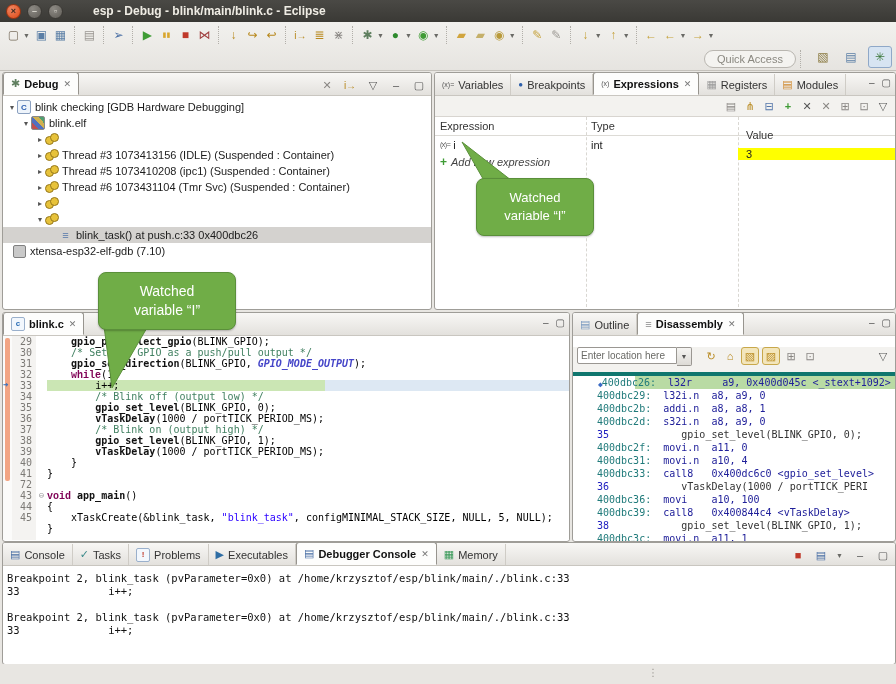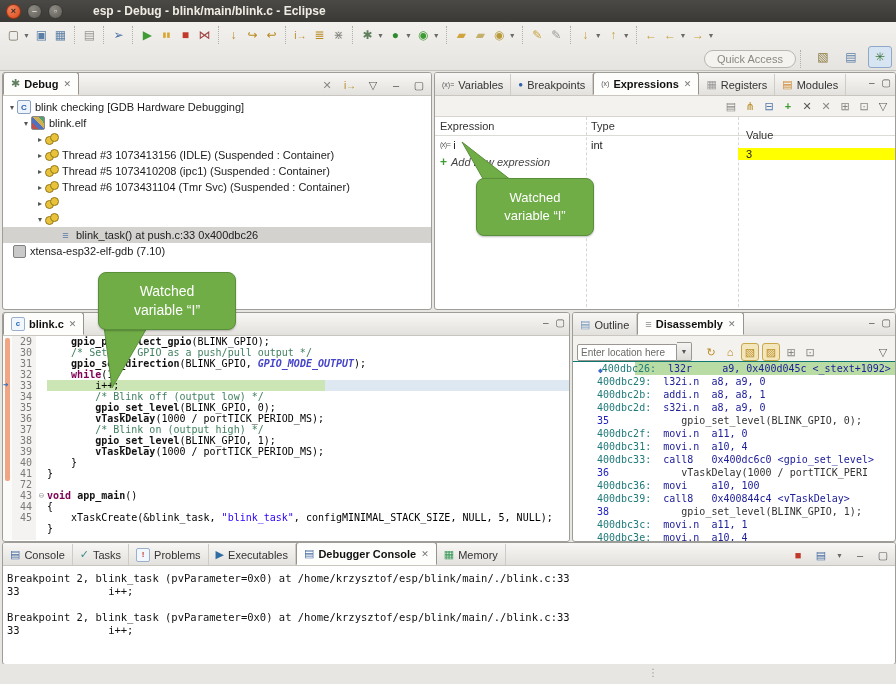--- a/index.html
+++ b/index.html
@@ -90,28 +90,28 @@
   #gutter{position:absolute;left:9px;top:0;bottom:0;width:24px;background:#f4f3f1;
     border-right:1px solid #d9d7d2;color:#7c7a76;text-align:right;}
   #foldcol{position:absolute;left:33px;top:0;bottom:0;width:11px;background:#fff;color:#9a9a9a;}
   #codearea{position:absolute;left:44px;top:0;right:0;bottom:0;background:#fff;white-space:pre;}
   .cl{height:11px;position:relative;}
   .cl .bg-green{position:absolute;left:0;top:0;height:11px;width:278px;background:#cbe6b4;}
   .cl .bg-blue{position:absolute;left:278px;top:0;height:11px;right:0;background:#dde8f3;}
   .cl .ct{position:relative;}
   .gl{height:11px;padding-right:4px;}
   .fl{height:11px;text-align:center;font-size:9px;line-height:10px;}
-  .tk-k{color:#7f0055;font-weight:bold;}
+  .tk-k{color:#7f0055;font-weight:bold;font-family:Liberation Mono, monospace;}
   .tk-c{color:#3f7f5f;}
   .tk-fn{font-weight:bold;color:#111;}
   .tk-s{color:#2a00ff;}
   .tk-m{color:#4545c8;font-style:italic;font-weight:bold;}
   
-  #disasm-toolbar{height:25px;background:#f3f2ef;border-bottom:1px solid #0f766e;
-    display:flex;align-items:flex-end;padding:0 4px;}
+  #disasm-toolbar{height:25px;background:#f3f2ef;border-bottom:4px solid #0f766e;
+    display:flex;align-items:flex-start;padding:0 4px;margin-top:11px;}
   #loc-input{width:92px;height:15px;font-size:10px;border:1px solid #9a9792;
     border-radius:2px 0 0 2px;color:#6a6a66;padding:0 3px;font-family:"Liberation Sans",sans-serif;}
   .combo-dd{width:14px;height:17px;border:1px solid #9a9792;border-left:none;
     border-radius:0 2px 2px 0;background:linear-gradient(#f5f4f2,#dddbd6);
     display:inline-flex;align-items:center;justify-content:center;font-size:7px;color:#555;}
   .toggled{background:#f3e6bc;border:1px solid #c8a84b;border-radius:3px;}
   #disasm-body{font-family:"DejaVu Sans Mono",monospace;font-size:10px;line-height:13px;
     white-space:pre;position:relative;color:#222;}
   .dl{height:13px;position:relative;padding-left:24px;}
   .dl.current::after{content:"";position:absolute;left:62px;right:0;top:0;height:13px;

